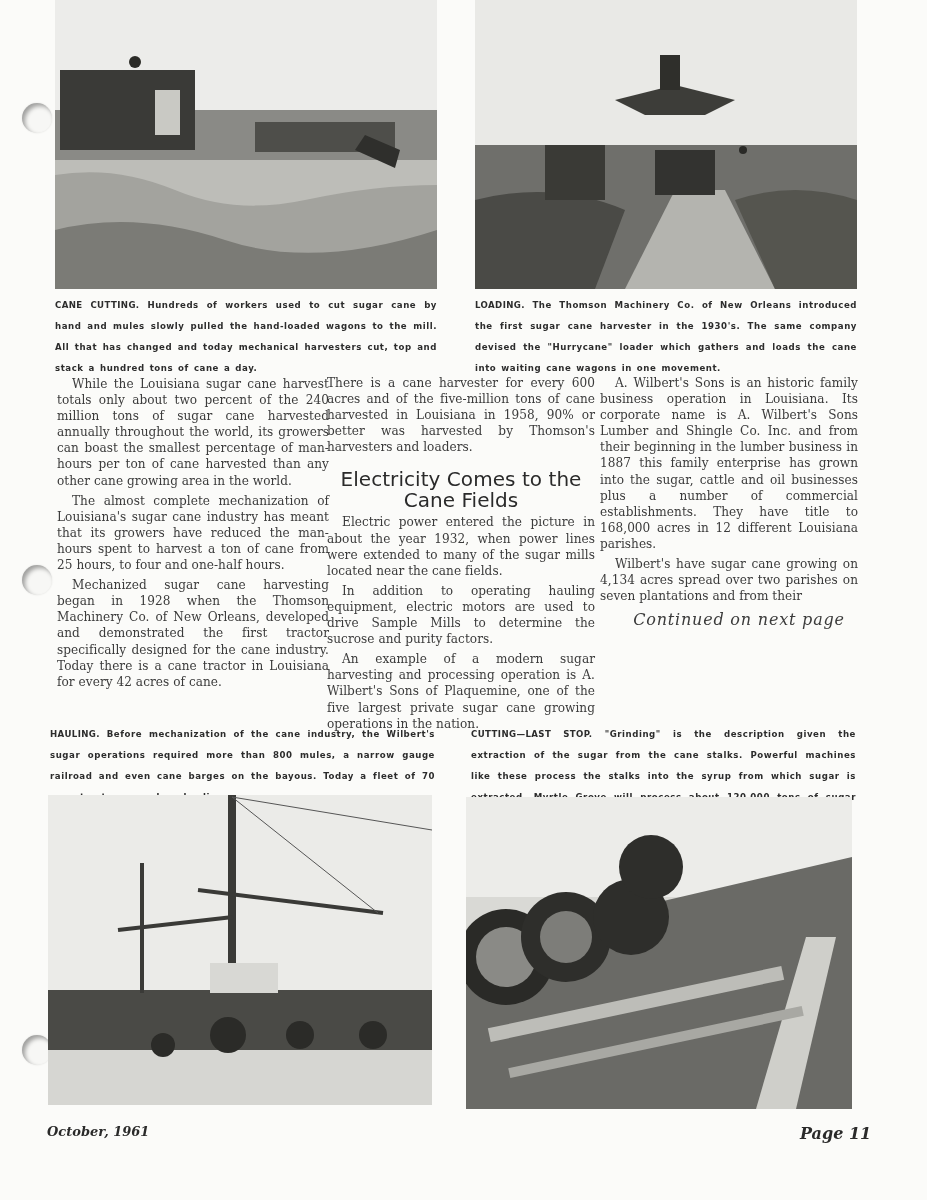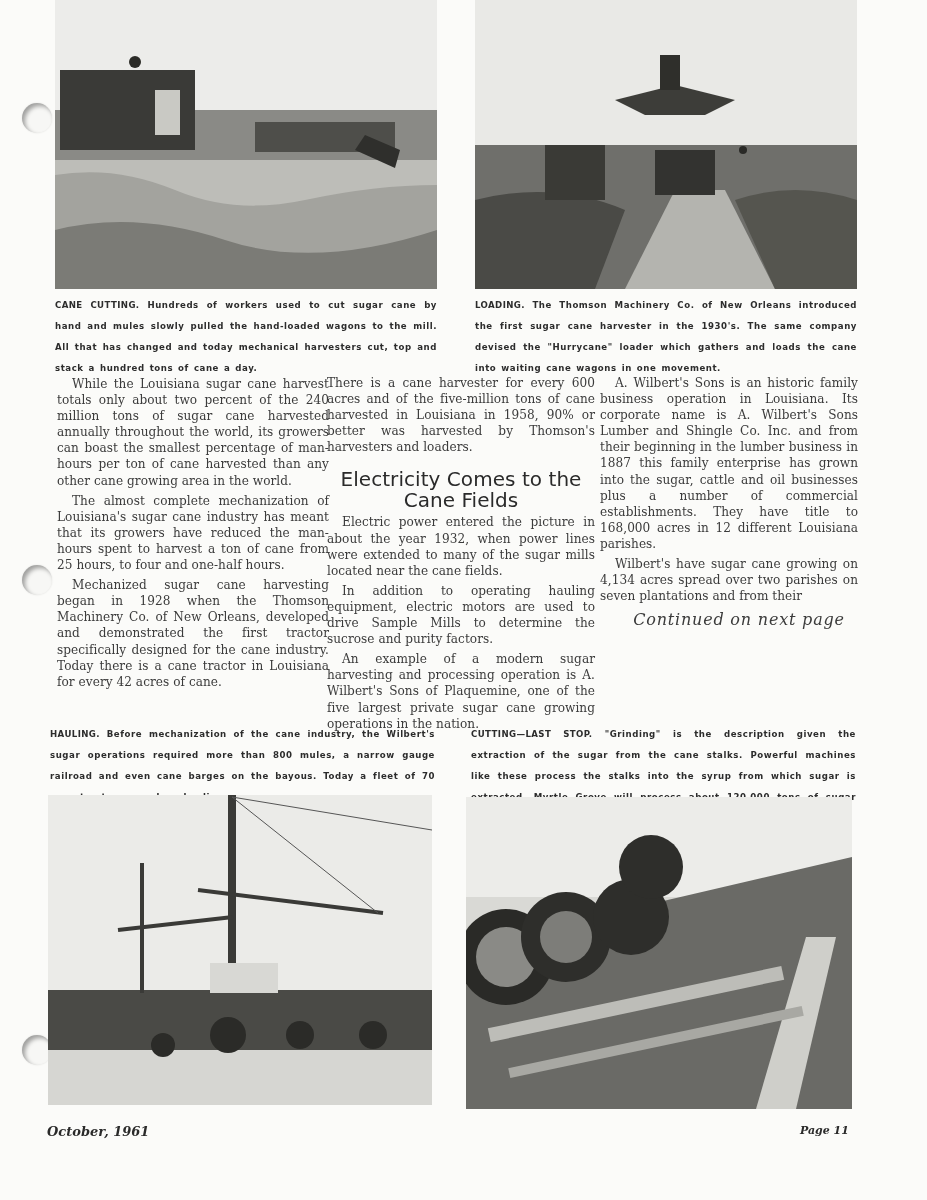--- a/index.html
+++ b/index.html
@@ -154,13 +154,13 @@
     <circle cx="100" cy="140" r="26" fill="#7d7d79"></circle>
     <circle cx="165" cy="120" r="38" fill="#2e2e2b"></circle>
     <circle cx="185" cy="70" r="32" fill="#2e2e2b"></circle>
     <polygon points="290,312 340,140 370,140 330,312" fill="#cfcfca"></polygon>
     <rect x="20" y="200" width="300" height="14" fill="#bdbdb8" transform="rotate(-12 170 207)"></rect>
     <rect x="40" y="240" width="300" height="10" fill="#a8a8a3" transform="rotate(-12 190 245)"></rect>
   </svg>
 </div>
 
 <div class="footer" style="left:47px;">October, 1961</div>
-<div class="footer" style="left:800px; font-size:11px;">Page 11</div>
+<div class="footer" style="left:800px; font-size:16px;">Page 11</div>
 
 </body></html>

